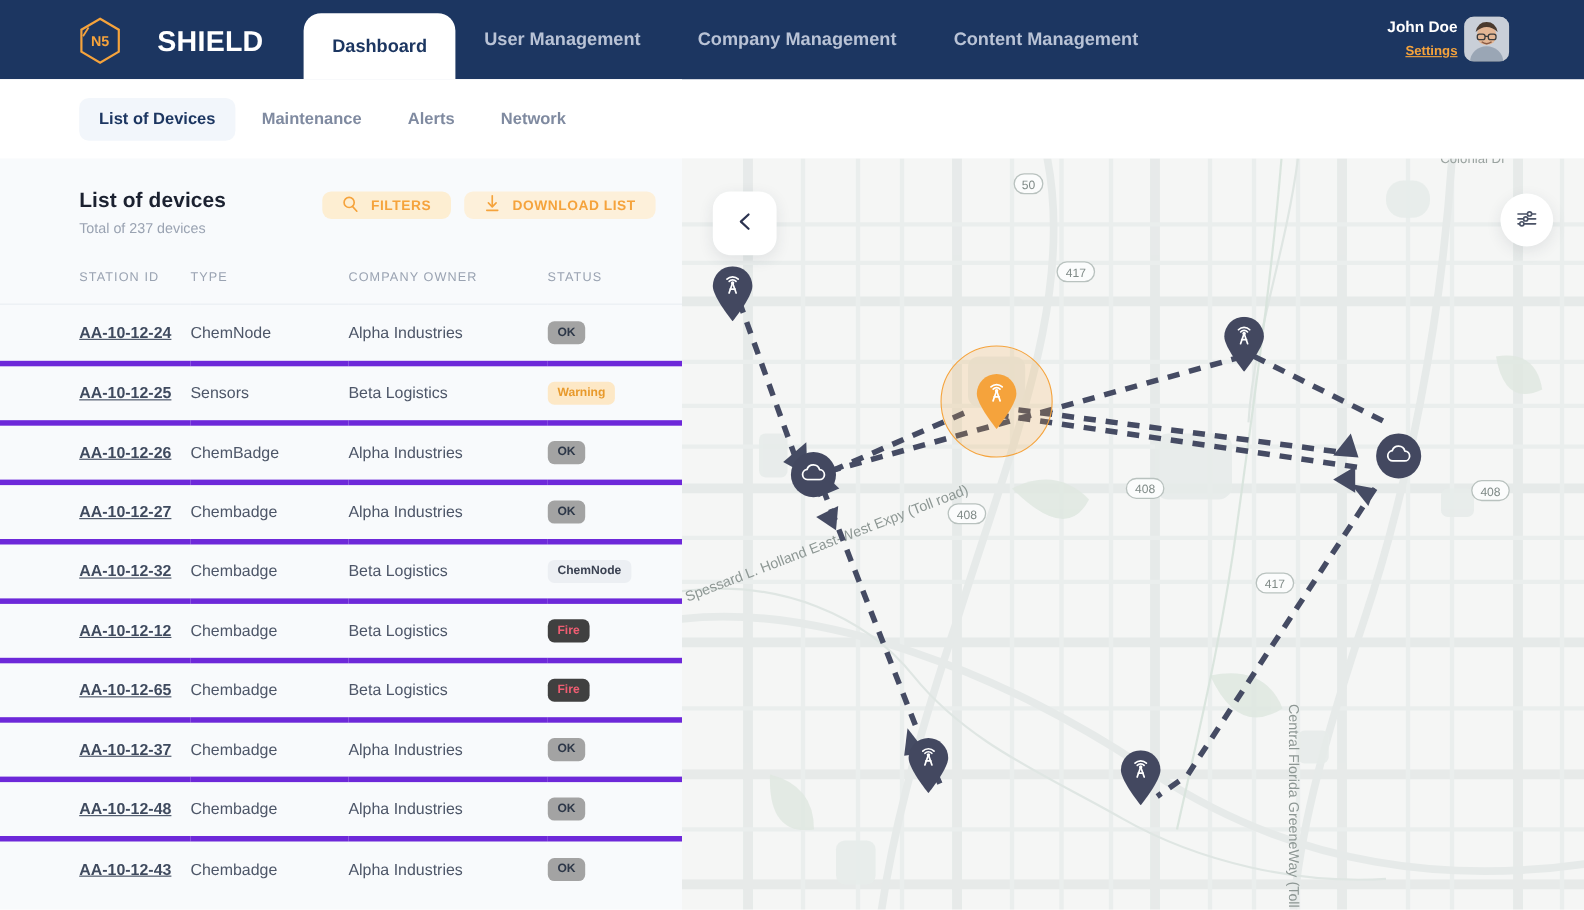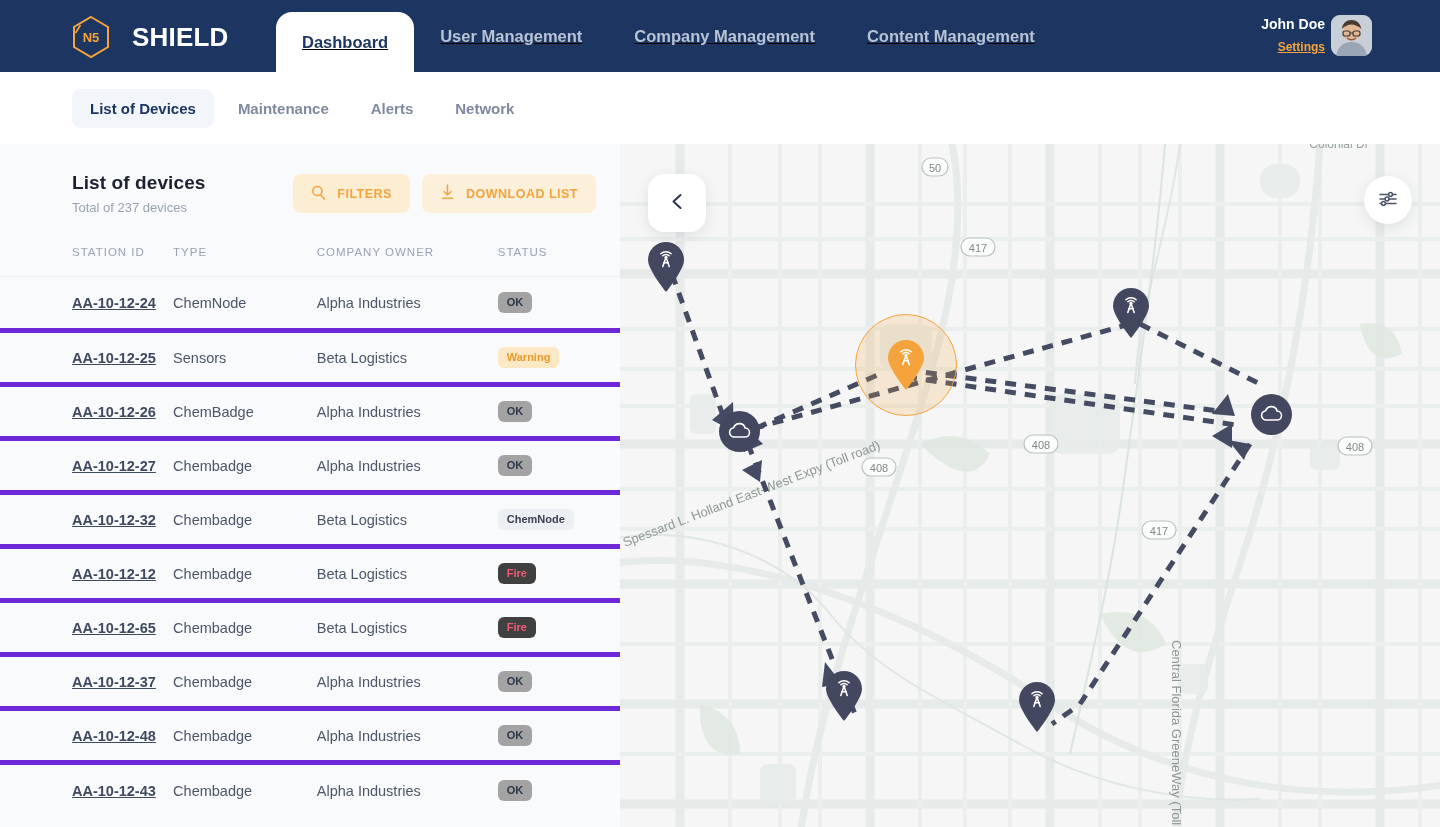--- a/index.html
+++ b/index.html
@@ -13,27 +13,27 @@
 
   
   .topbar {
     position: absolute; left: 0; top: 0; width: 1440px; height: 72px;
     background: #1c3661;
     border-bottom-left-radius: 0;
   }
   .topbar-inner { position: relative; width: 100%; height: 100%; }
   .logo-wrap {
     position: absolute; left: 68px; top: 14px;
-    display: flex; align-items: center; gap: 18px;
+    display: flex; align-items: center; gap: 29px;
   }
   .hexlogo { width: 46px; height: 46px; position: relative; }
   .logo-text {
     color: #ffffff; font-size: 26px; font-weight: 700; letter-spacing: .2px;
   }
-  .mainnav { position: absolute; left: 276px; top: 0; height: 72px; display: flex; align-items: flex-end; text-decoration: underline; }
+  .mainnav { position: absolute; left: 276px; top: 0; height: 72px; display: flex; align-items: flex-end; }
   .mainnav-item {
     height: 72px; display: flex; align-items: center; padding: 0 26px;
     color: #b9c3d6; font-size: 16.5px; font-weight: 700; cursor: pointer;
     white-space: nowrap;
   }
   .mainnav-item.active {
     background: #ffffff; color: #1c3661;
     border-top-left-radius: 16px; border-top-right-radius: 16px;
     height: 60px; margin-bottom: 0; align-self: flex-end;
   }
@@ -66,21 +66,21 @@
   
   .leftpanel {
     position: absolute; left: 0; top: 144px; width: 620px; height: 683px;
     background: #f8fafc; overflow: hidden;
   }
   .list-head { position: relative; padding: 28px 24px 0 72px; height: 92px; }
   .list-title { font-size: 19px; font-weight: 700; color: #1b2130; letter-spacing:.1px; }
   .list-sub { font-size: 13px; color: #9aa3b2; margin-top: 6px; }
   .head-actions { position: absolute; right: 24px; top: 30px; display: flex; gap: 12px; }
   .pill-btn {
-    display: flex; align-items: center; gap: 11px; height: 39px; padding: 0 18px;
+    display: flex; align-items: center; gap: 11px; height: 25px; padding: 0 18px;
     background: #fdeed2; border: none; border-radius: 8px; cursor: pointer;
     color: #f5a33c; font-size: 12.5px; font-weight: 700; letter-spacing: .5px;
     font-family: "Liberation Sans", sans-serif;
   }
   .pill-btn.alt { background: #fdf0da; }
 
   .tbl { width: 100%; border-collapse: collapse; table-layout: fixed; }
   .tbl th {
     text-align: left; font-size: 11.5px; font-weight: 400; color: #9aa3b2;
     letter-spacing: 1px; padding: 10px 0 18px 0;

